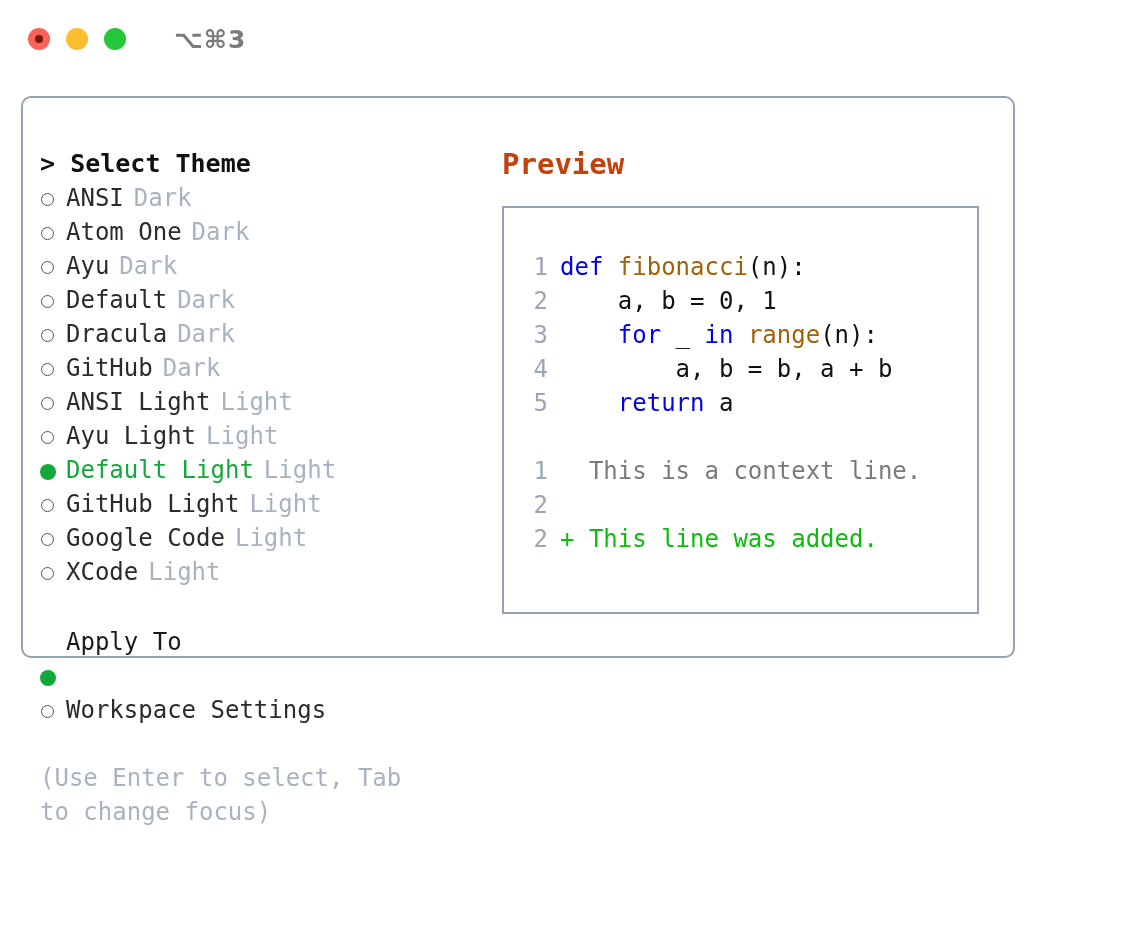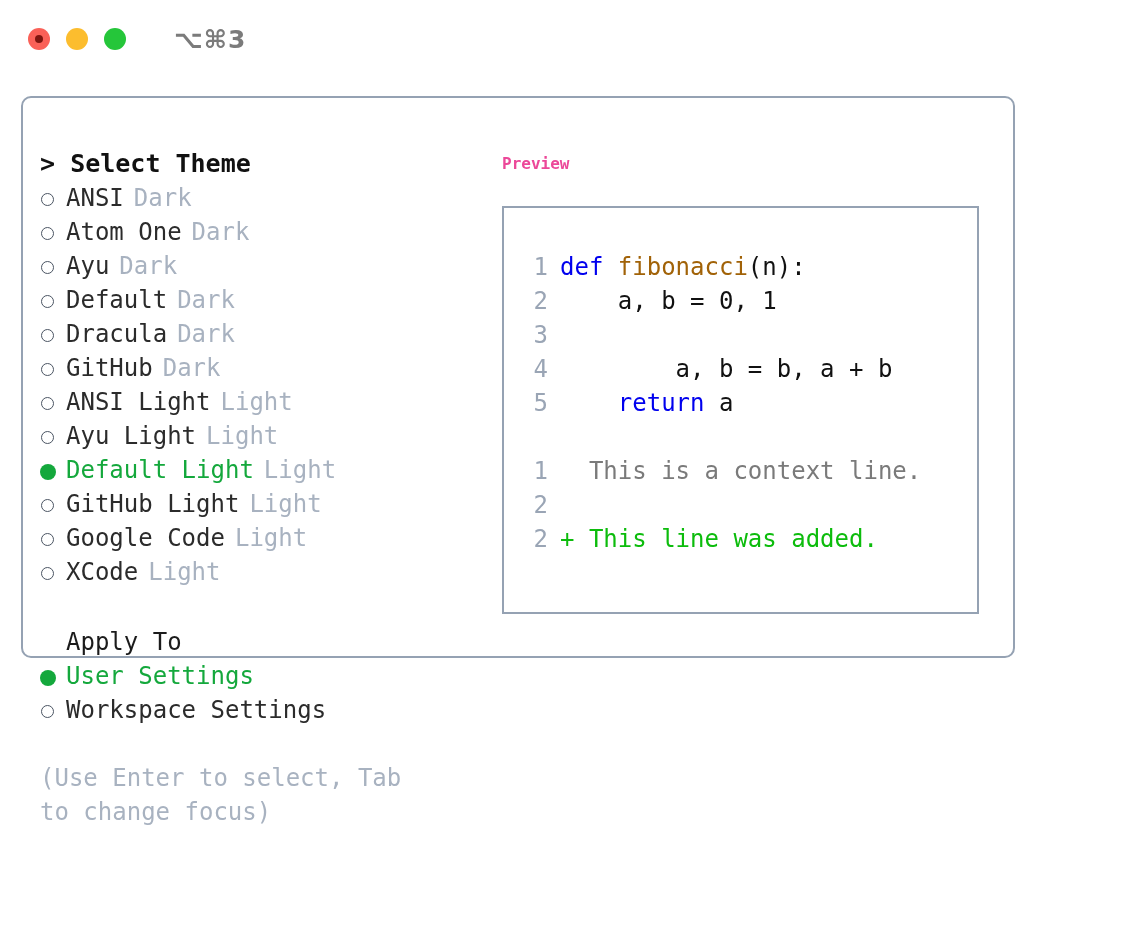--- a/index.html
+++ b/index.html
@@ -163,23 +163,23 @@
   }
 
   
   .right-col {
     position: absolute;
     left: 479px;
     top: 49px;
     width: 500px;
   }
   .preview-title {
-    font-size: 16px;
+    font-size: 29px;
     font-weight: bold;
-    color: #ec4899;
+    color: #c2410c;
     line-height: 34px;
   }
   .preview-box {
     margin-top: 25px;
     width: 477px;
     height: 408px;
     border: 2px solid #95a2b3;
     box-sizing: border-box;
     background: #ffffff;
     position: relative;
@@ -248,35 +248,35 @@
             <div class="row"><span class="marker"><span class="ring"></span></span><span class="label">GitHub Light</span><span class="tag">Light</span></div>
             <div class="row"><span class="marker"><span class="ring"></span></span><span class="label">Google Code</span><span class="tag">Light</span></div>
             <div class="row"><span class="marker"><span class="ring"></span></span><span class="label">XCode</span><span class="tag">Light</span></div>
           </div>
 
         <div class="section-gap"></div>
 
         <div class="section-head">Apply To</div>
 
         <div id="apply-items">
-            <div class="row selected"><span class="marker"><span class="fill"></span></span><span class="label">User Settings</span></div>
+            <div class="row selected"><span class="marker"><span class="fill"></span></span></div>
             <div class="row"><span class="marker"><span class="ring"></span></span><span class="label">Workspace Settings</span></div>
           </div>
 
         <div class="hint">(Use Enter to select, Tab to change focus)</div>
       </div>
 
       <div class="right-col">
         <div class="preview-title">Preview</div>
         <div class="preview-box">
           <div class="code-area">
             <div id="code-lines">
                 <div class="code-line"><span class="lineno">1</span><span class="code-text"><span class="tok-kw">def </span><span class="tok-fn">fibonacci</span><span class="tok-pl">(n):</span></span></div>
                 <div class="code-line"><span class="lineno">2</span><span class="code-text"><span class="tok-pl">    a, b = 0, 1</span></span></div>
-                <div class="code-line"><span class="lineno">3</span></div>
+                <div class="code-line"><span class="lineno">3</span><span class="code-text"><span class="tok-pl">    </span><span class="tok-kw">for</span><span class="tok-pl"> _ </span><span class="tok-kw">in</span><span class="tok-pl"> </span><span class="tok-fn">range</span><span class="tok-pl">(n):</span></span></div>
                 <div class="code-line"><span class="lineno">4</span><span class="code-text"><span class="tok-pl">        a, b = b, a + b</span></span></div>
                 <div class="code-line"><span class="lineno">5</span><span class="code-text"><span class="tok-pl">    </span><span class="tok-kw">return</span><span class="tok-pl"> a</span></span></div>
               </div>
             <div class="diff-gap"></div>
             <div id="diff-lines">
                 <div class="code-line"><span class="lineno">1</span><span class="diff-ctx">  This is a context line.</span></div>
                 <div class="code-line"><span class="lineno">2</span></div>
                 <div class="code-line"><span class="lineno">2</span><span class="diff-add">+ This line was added.</span></div>
               </div>
           </div>

